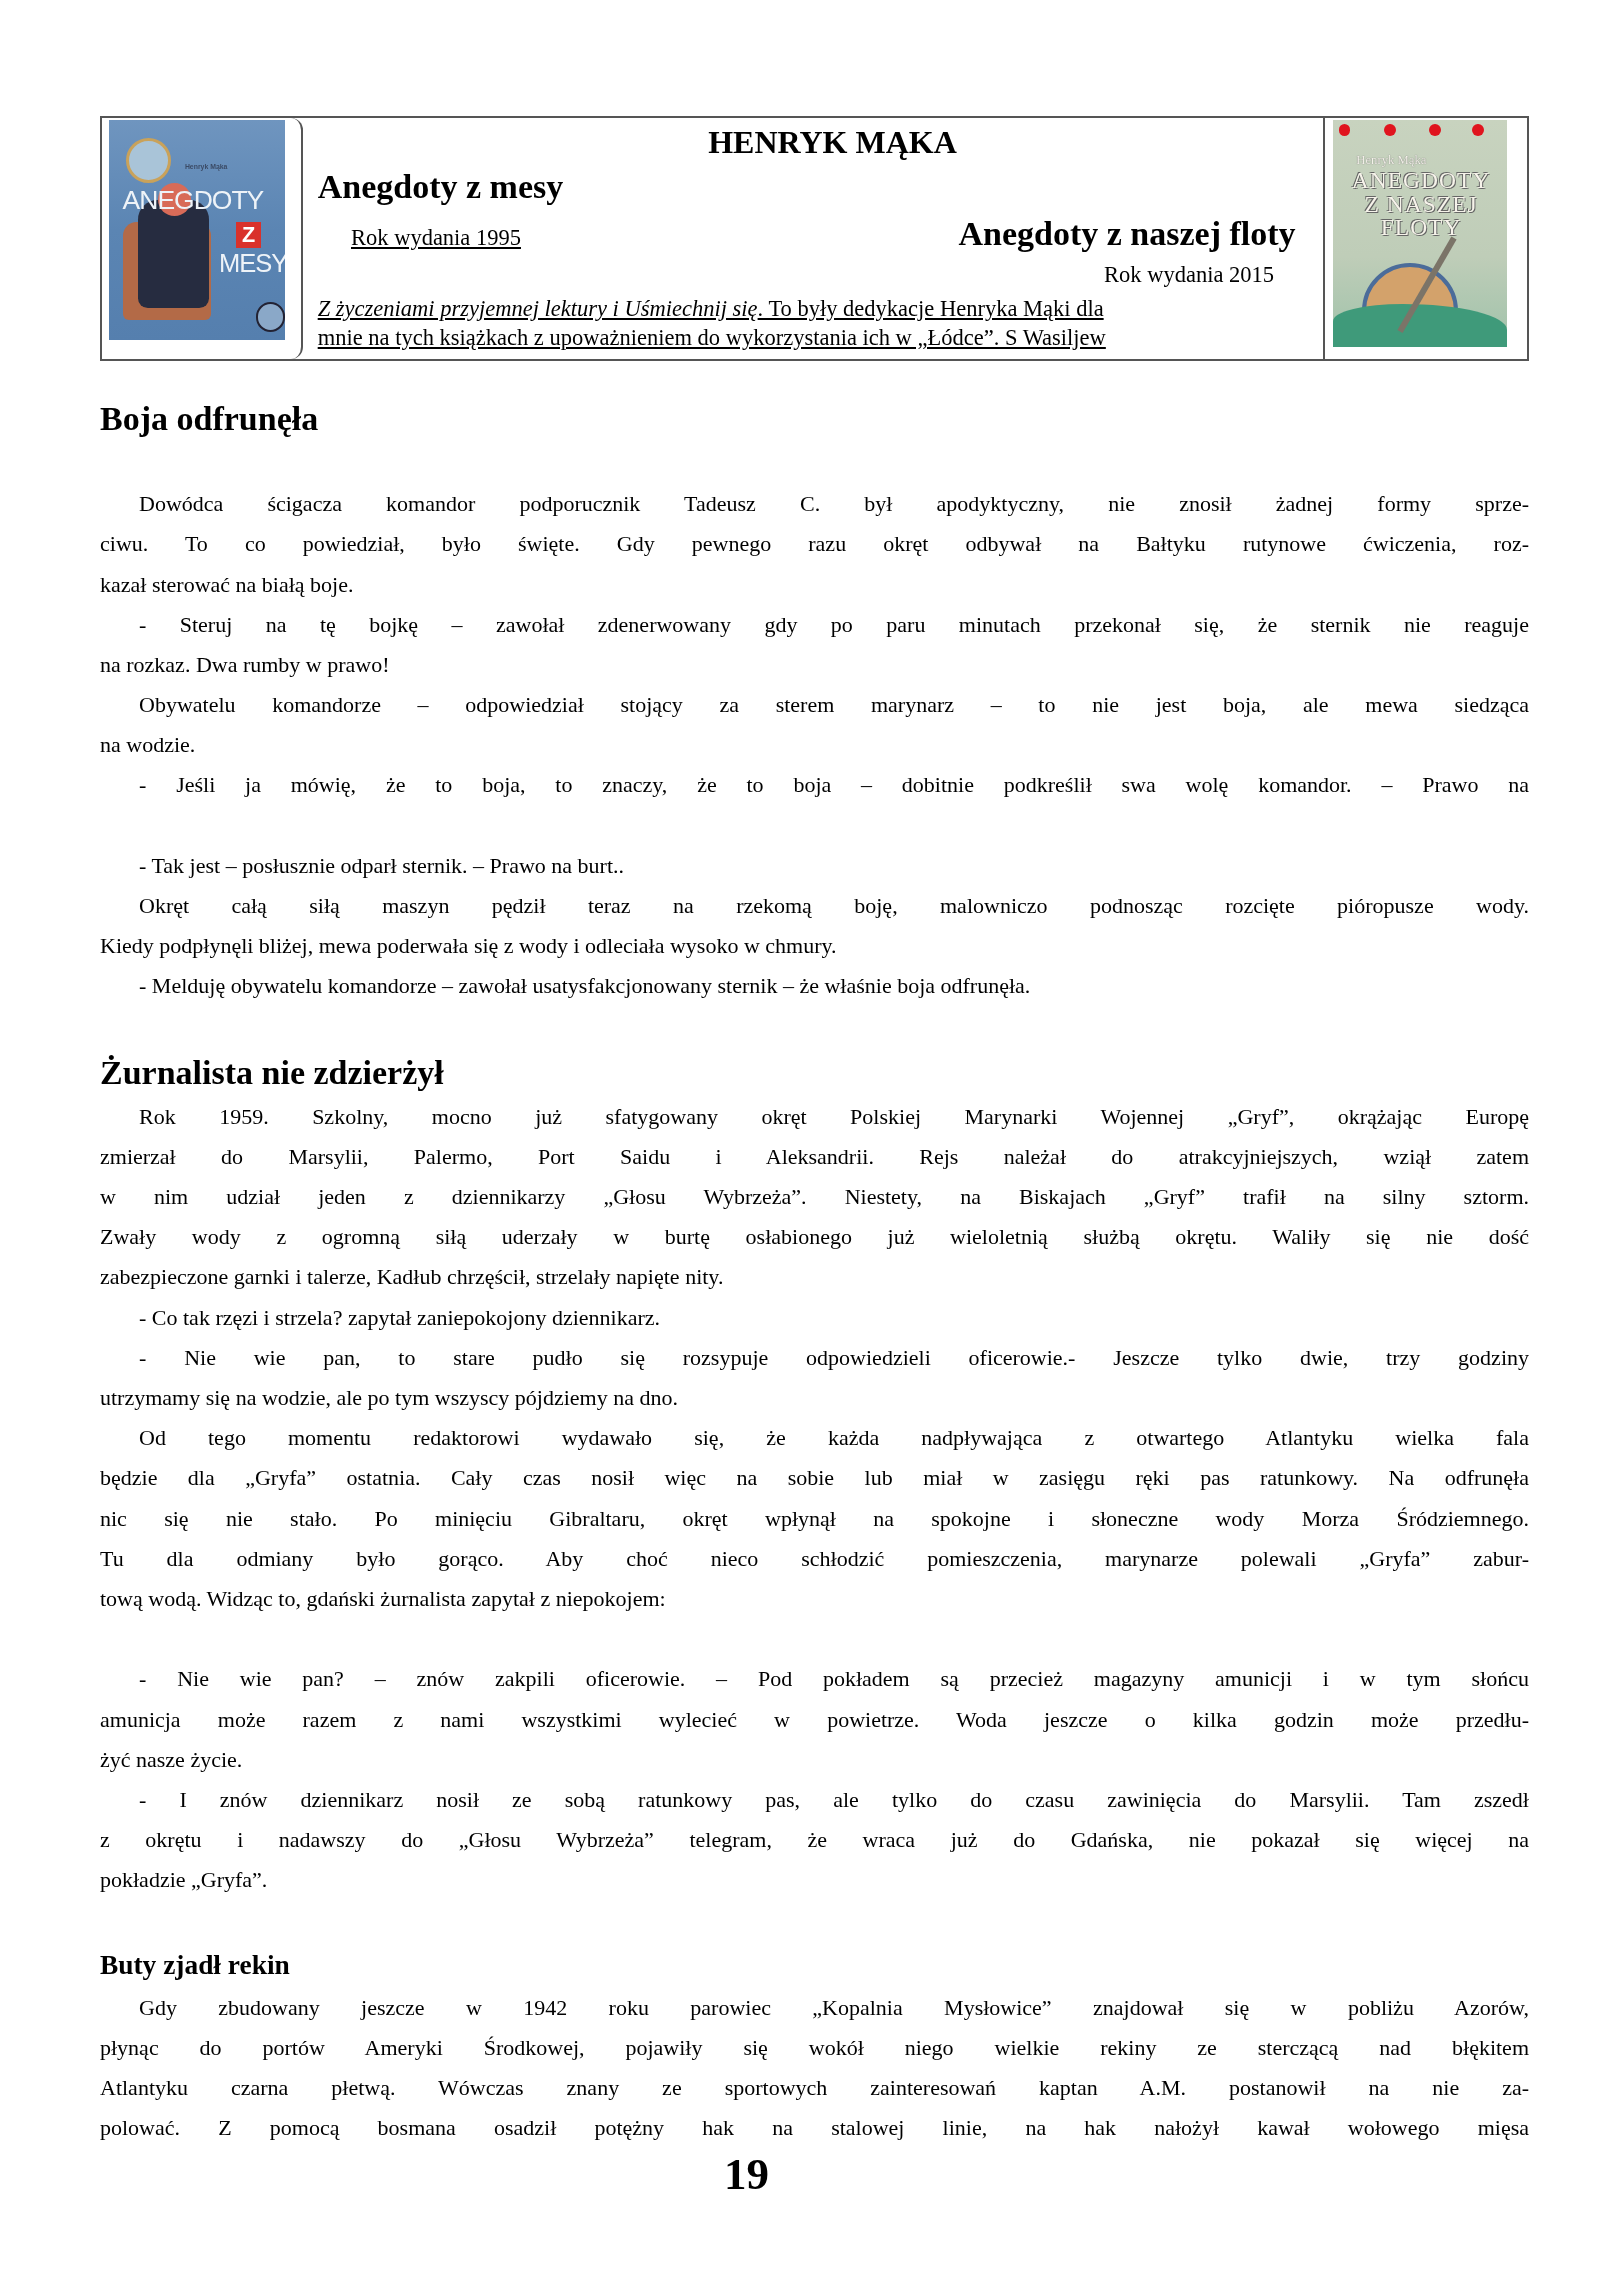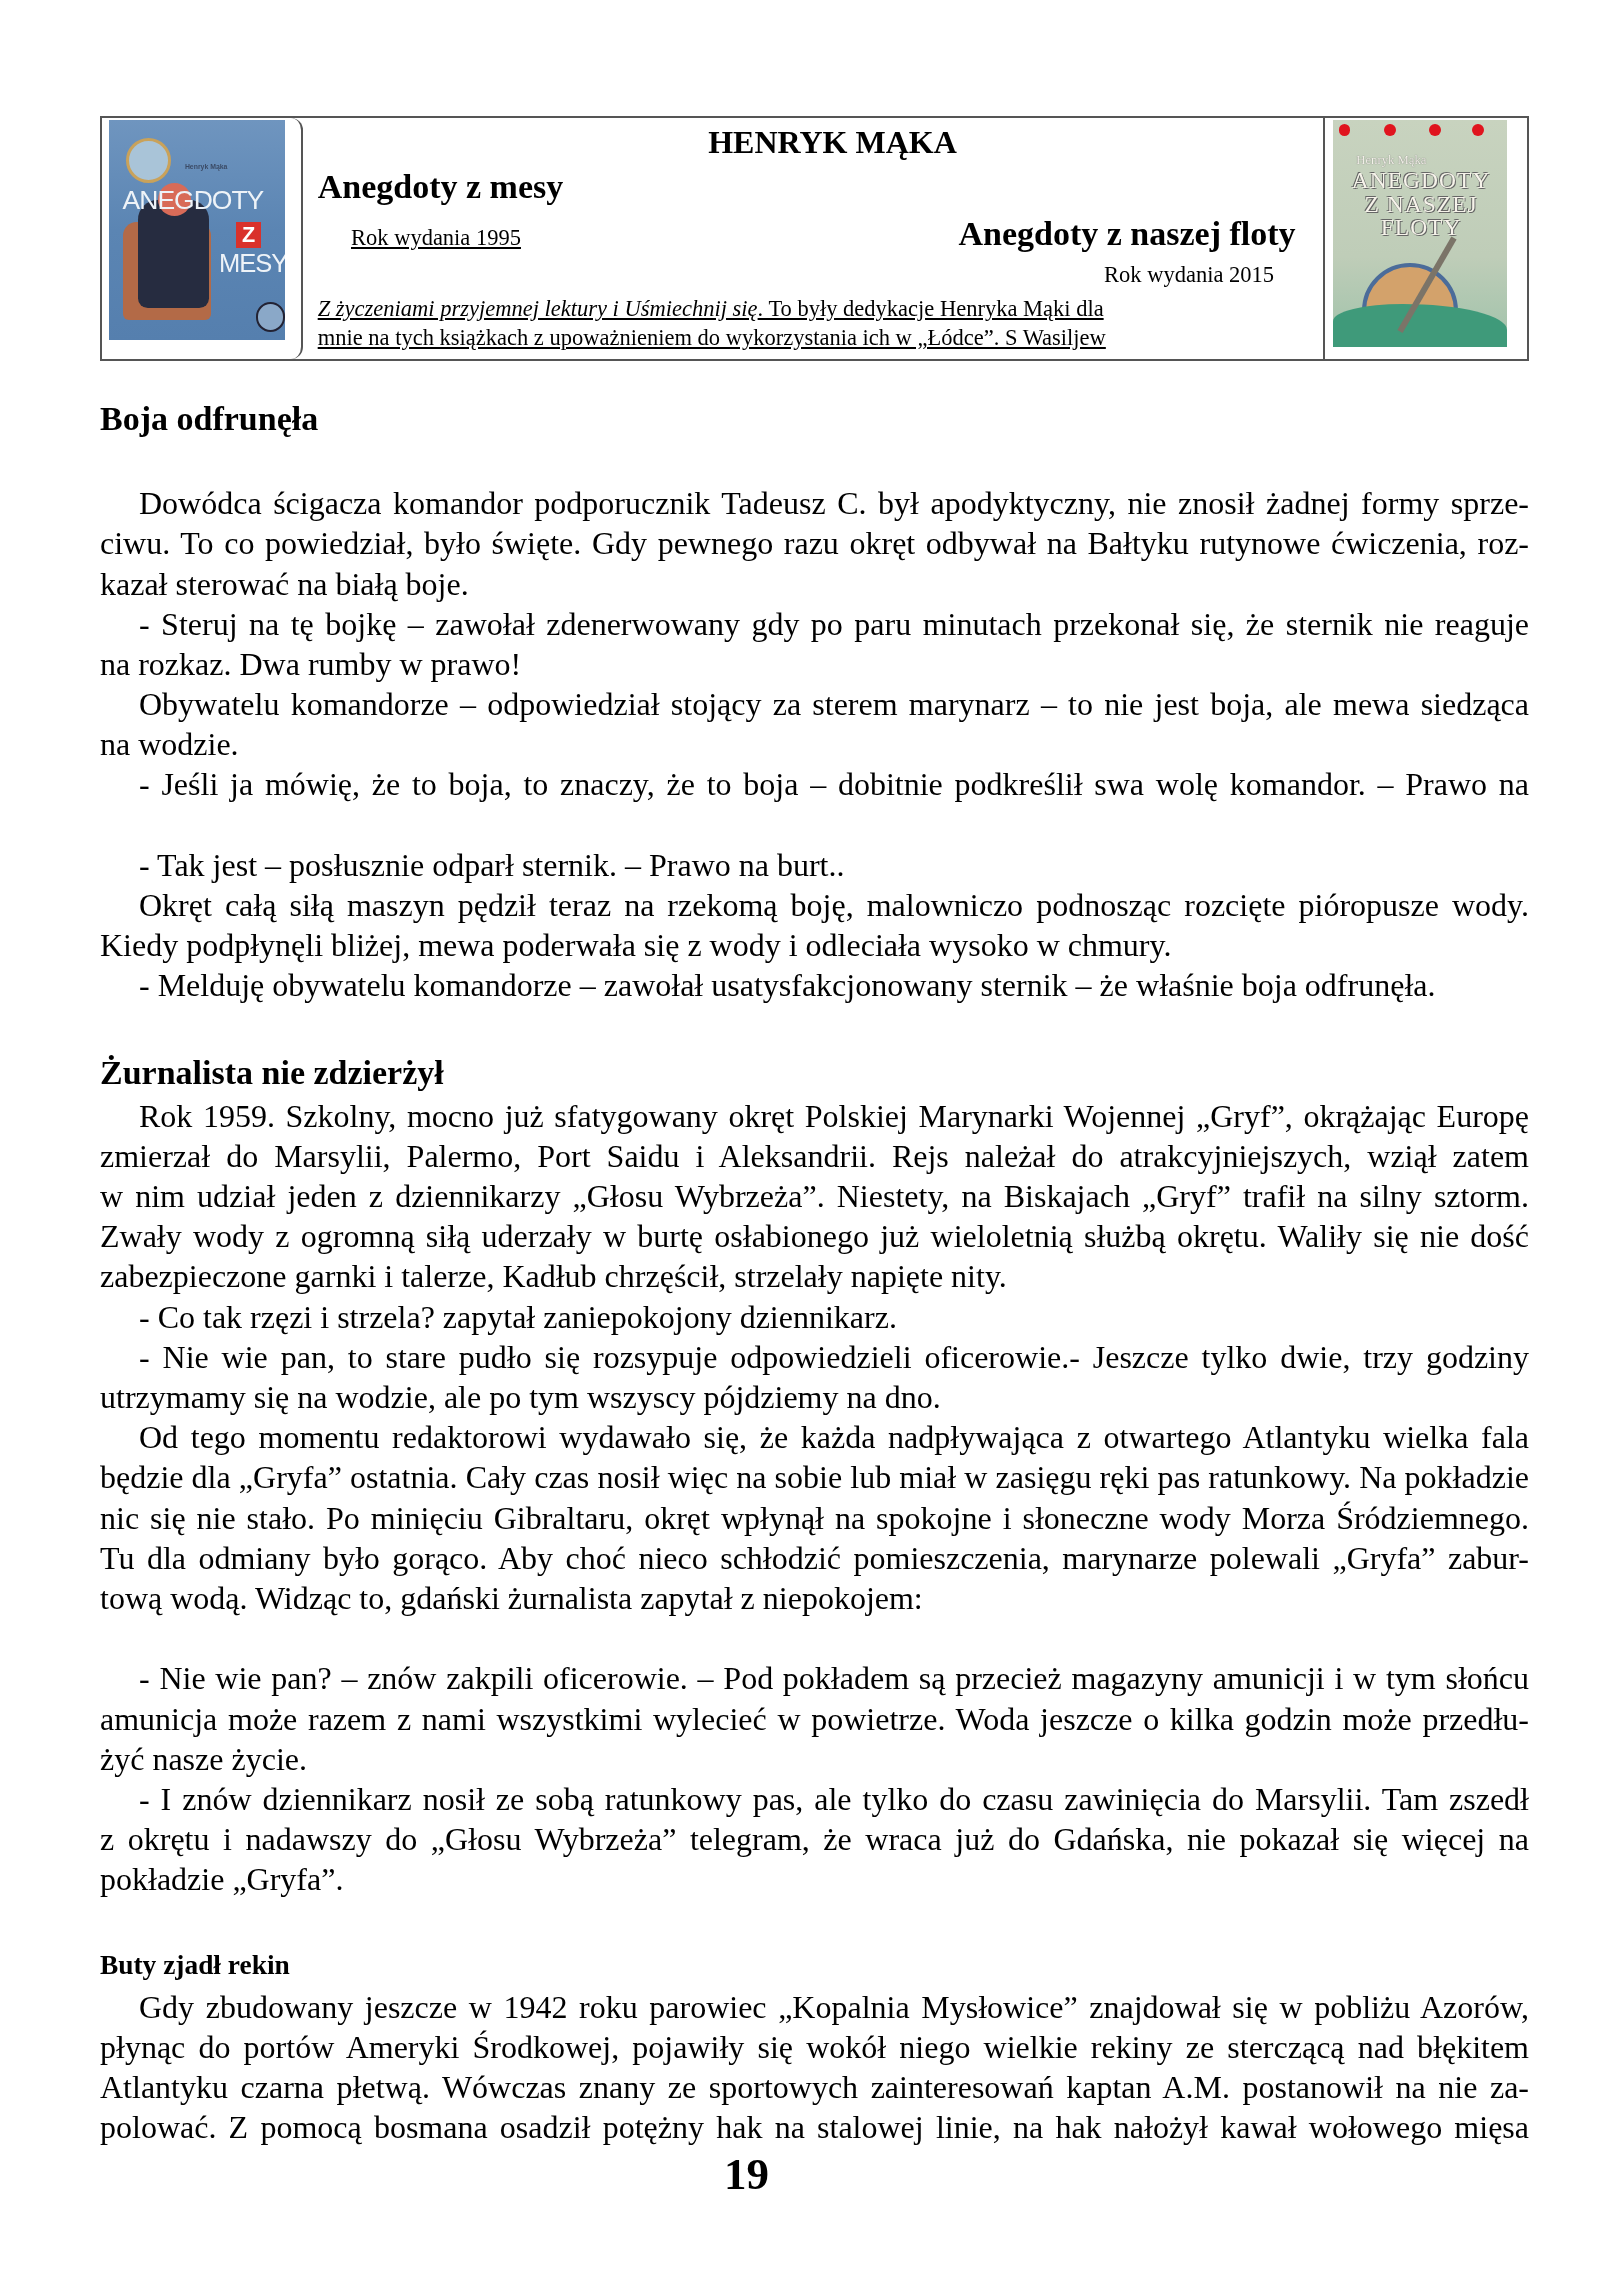--- a/index.html
+++ b/index.html
@@ -56,21 +56,21 @@
     .hdr .book1-title { position: absolute; left: 14.7px; top: 50px; font: bold 34px "Liberation Serif", serif; }
     .hdr .book1-year { position: absolute; left: 48px; top: 107px; font: 22.5px "Liberation Serif", serif; text-decoration: underline; }
     .hdr .book2-title { position: absolute; right: 27.4px; top: 97px; font: bold 34px "Liberation Serif", serif; }
     .hdr .book2-year { position: absolute; right: 49px; top: 144px; font: 22.5px "Liberation Serif", serif; }
     .hdr .dedication {
       position: absolute; left: 14.7px; right: 19.6px; top: 176px;
       font: 22.5px/29px "Liberation Serif", serif;
       text-decoration: underline;
     }
     .hdr .dedication .italic { font-style: italic; }
-    .line { position: absolute; left: 100px; width: 1429px; font-size: 32px; line-height: 35px; white-space: nowrap; }
+    .line { position: absolute; left: 100px; width: 1429px; font-size: 22px; line-height: 35px; white-space: nowrap; }
     .line.justify { text-align: justify; text-align-last: justify; white-space: normal; }
     .line.indent { padding-left: 39px; box-sizing: border-box; }
     .h-sec { position: absolute; left: 100px; font: bold 34px "Liberation Serif", serif; }
     .h-sec-sm { position: absolute; left: 100px; font: bold 27.4px "Liberation Serif", serif; }
     .page-num { position: absolute; left: 0; width: 1493px; top: 2109px; text-align: center; font: bold 45px "Liberation Serif", serif; }
   </style>
 </head>
 <body>
 
 <div class="page">
@@ -134,21 +134,21 @@
   <div class="h-sec" style="top:1054px">Żurnalista nie zdzierżył</div>
   <div class="line justify indent" style="top:1099px">Rok 1959. Szkolny, mocno już sfatygowany okręt Polskiej Marynarki Wojennej „Gryf”, okrążając Europę</div>
   <div class="line justify" style="top:1139px">zmierzał do Marsylii, Palermo, Port Saidu i Aleksandrii. Rejs należał do atrakcyjniejszych, wziął zatem</div>
   <div class="line justify" style="top:1179px">w nim udział jeden z dziennikarzy „Głosu Wybrzeża”. Niestety, na Biskajach „Gryf” trafił na silny sztorm.</div>
   <div class="line justify" style="top:1219px">Zwały wody z ogromną siłą uderzały w burtę osłabionego już wieloletnią służbą okrętu. Waliły się nie dość</div>
   <div class="line" style="top:1259px">zabezpieczone garnki i talerze, Kadłub chrzęścił, strzelały napięte nity.</div>
   <div class="line indent" style="top:1300px">- Co tak rzęzi i strzela? zapytał zaniepokojony dziennikarz.</div>
   <div class="line justify indent" style="top:1340px">- Nie wie pan, to stare pudło się rozsypuje odpowiedzieli oficerowie.- Jeszcze tylko dwie, trzy godziny</div>
   <div class="line" style="top:1380px">utrzymamy się na wodzie, ale po tym wszyscy pójdziemy na dno.</div>
   <div class="line justify indent" style="top:1420px">Od tego momentu redaktorowi wydawało się, że każda nadpływająca z otwartego Atlantyku wielka fala</div>
-  <div class="line justify" style="top:1460px">będzie dla „Gryfa” ostatnia. Cały czas nosił więc na sobie lub miał w zasięgu ręki pas ratunkowy. Na pokładzie</div>
+  <div class="line justify" style="top:1460px">będzie dla „Gryfa” ostatnia. Cały czas nosił więc na sobie lub miał w zasięgu ręki pas ratunkowy. Na odfrunęła</div>
   <div class="line justify" style="top:1501px">nic się nie stało. Po minięciu Gibraltaru, okręt wpłynął na spokojne i słoneczne wody Morza Śródziemnego.</div>
   <div class="line justify" style="top:1541px">Tu dla odmiany było gorąco. Aby choć nieco schłodzić pomieszczenia, marynarze polewali „Gryfa” zabur-</div>
   <div class="line" style="top:1581px">tową wodą. Widząc to, gdański żurnalista zapytał z niepokojem:</div>
   <div class="line justify indent" style="top:1661px">- Nie wie pan? – znów zakpili oficerowie. – Pod pokładem są przecież magazyny amunicji i w tym słońcu</div>
   <div class="line justify" style="top:1702px">amunicja może razem z nami wszystkimi wylecieć w powietrze. Woda jeszcze o kilka godzin może przedłu-</div>
   <div class="line" style="top:1742px">żyć nasze życie.</div>
   <div class="line justify indent" style="top:1782px">- I znów dziennikarz nosił ze sobą ratunkowy pas, ale tylko do czasu zawinięcia do Marsylii. Tam zszedł</div>
   <div class="line justify" style="top:1822px">z okrętu i nadawszy do „Głosu Wybrzeża” telegram, że wraca już do Gdańska, nie pokazał się więcej na</div>
   <div class="line" style="top:1862px">pokładzie „Gryfa”.</div>
 

